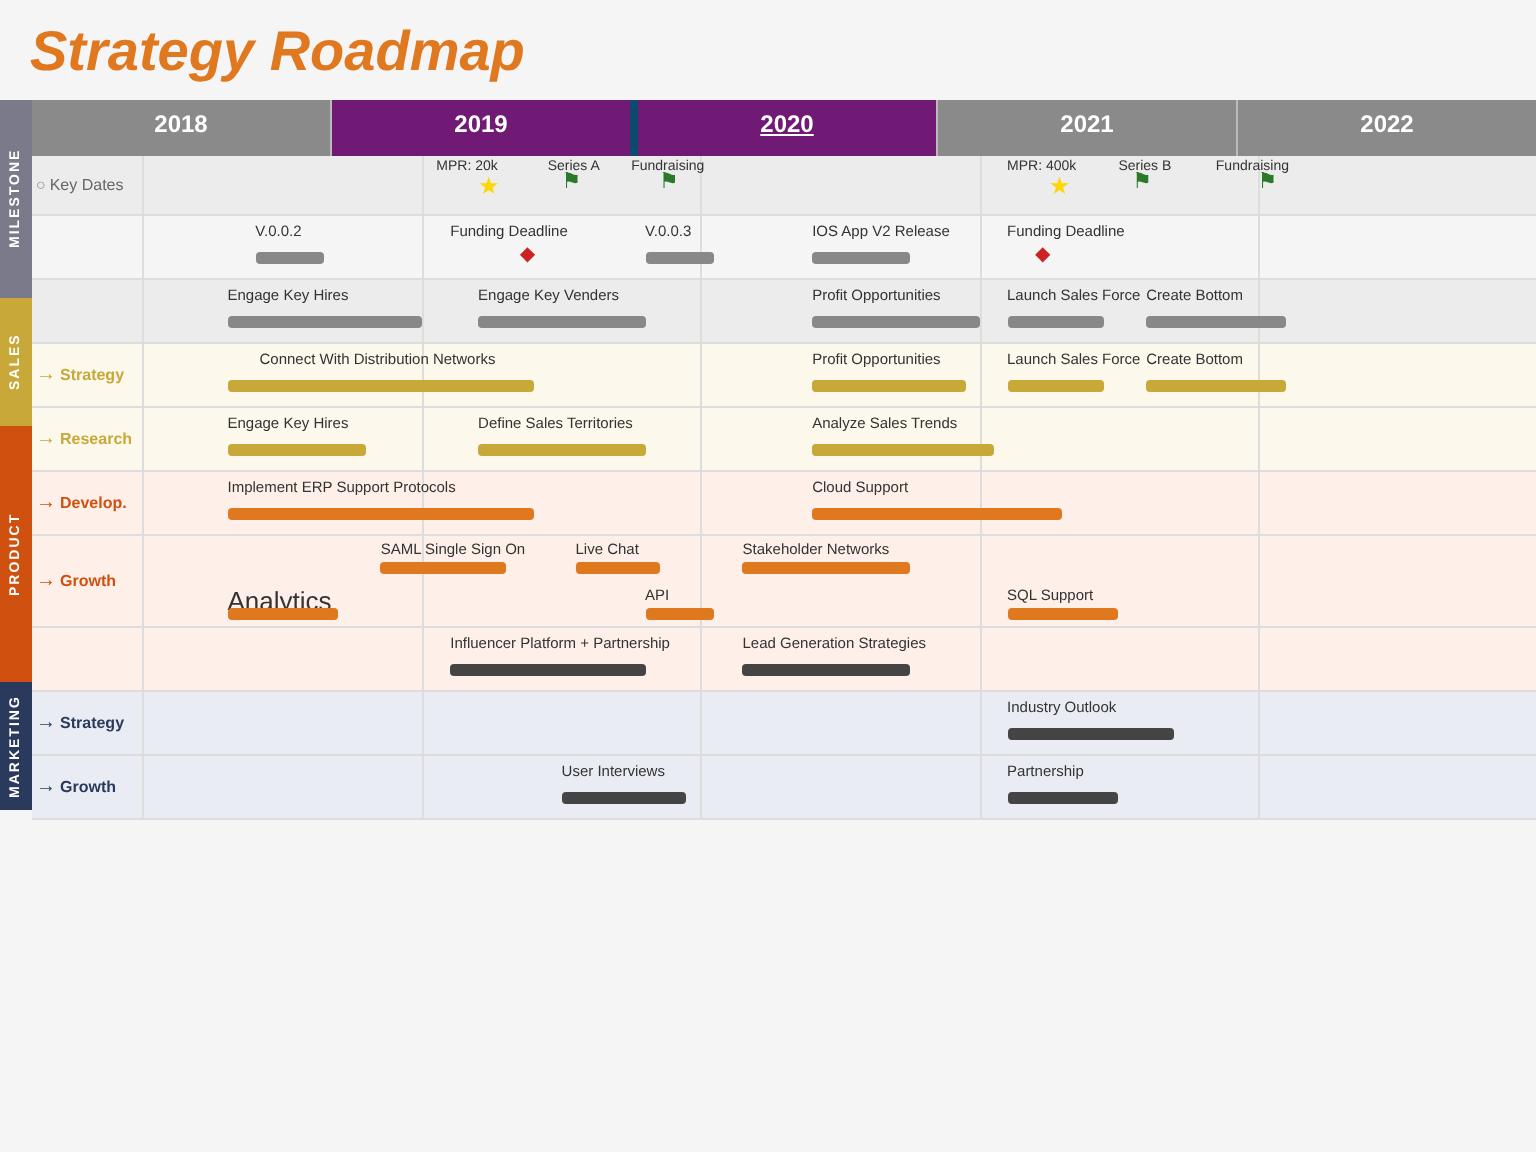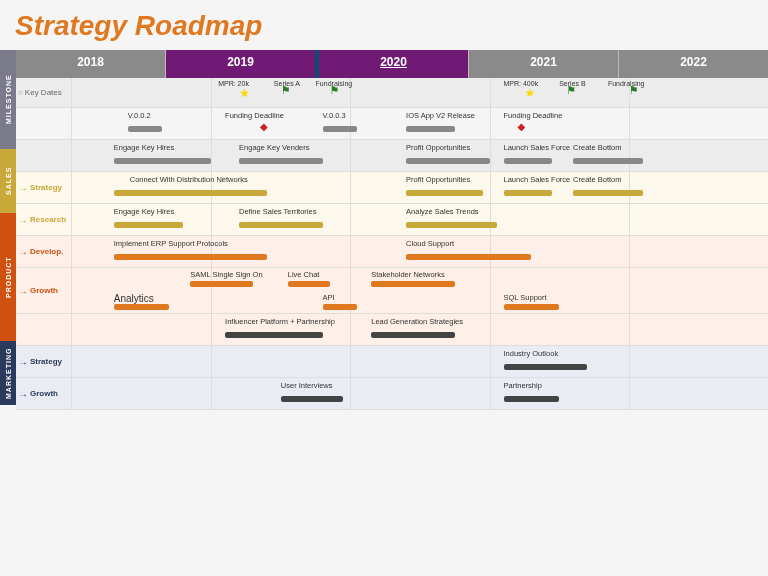--- a/index.html
+++ b/index.html
@@ -214,21 +214,21 @@
             <div style="position:absolute; left:60%; top:0; bottom:0; border-left:1px solid #ddd;"></div>
             <div style="position:absolute; left:80%; top:0; bottom:0; border-left:1px solid #ddd;"></div>
 
             <span style="position:absolute; left:17%; top:2px; font-size:7.5px; color:#333; white-space:nowrap;">SAML Single Sign On</span>
             <div style="position:absolute; left:17%; top:13px; width:9%; height:6px; background:#e07820; border-radius:2px;"></div>
             <span style="position:absolute; left:31%; top:2px; font-size:7.5px; color:#333; white-space:nowrap;">Live Chat</span>
             <div style="position:absolute; left:31%; top:13px; width:6%; height:6px; background:#e07820; border-radius:2px;"></div>
             <span style="position:absolute; left:43%; top:2px; font-size:7.5px; color:#333; white-space:nowrap;">Stakeholder Networks</span>
             <div style="position:absolute; left:43%; top:13px; width:12%; height:6px; background:#e07820; border-radius:2px;"></div>
 
-            <span style="position:absolute; left:6%; top:25px; font-size:10px; color:#333; white-space:nowrap;">Analytics</span>
+            <span style="position:absolute; left:6%; top:25px; font-size:13px; color:#333; white-space:nowrap;">Analytics</span>
             <div style="position:absolute; left:6%; top:36px; width:8%; height:6px; background:#e07820; border-radius:2px;"></div>
             <span style="position:absolute; left:36%; top:25px; font-size:7.5px; color:#333; white-space:nowrap;">API</span>
             <div style="position:absolute; left:36%; top:36px; width:5%; height:6px; background:#e07820; border-radius:2px;"></div>
             <span style="position:absolute; left:62%; top:25px; font-size:7.5px; color:#333; white-space:nowrap;">SQL Support</span>
             <div style="position:absolute; left:62%; top:36px; width:8%; height:6px; background:#e07820; border-radius:2px;"></div>
           </div>
         </div>
 
         <div style="display:flex; height:32px; background:#fef0e8; border-bottom:1px solid #ddd; align-items:flex-start;">
           <div style="width:56px; font-size:8px; color:#d05010; display:flex; align-items:center; padding-left:2px; border-right:1px solid #ddd; height:100%; font-weight:600;">

